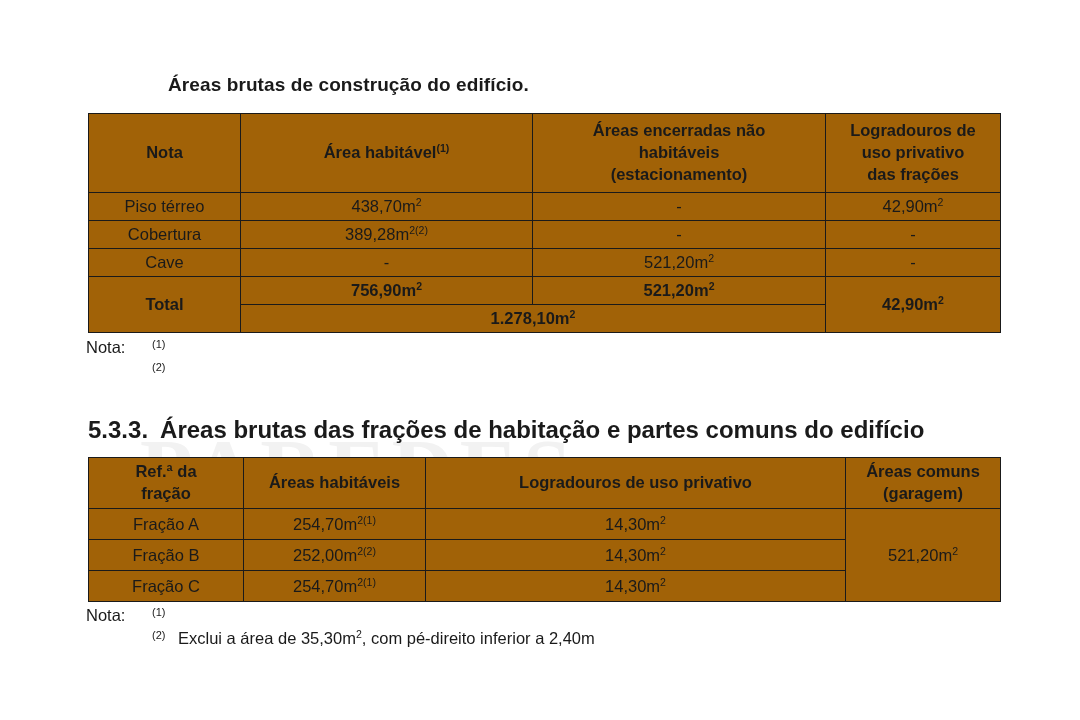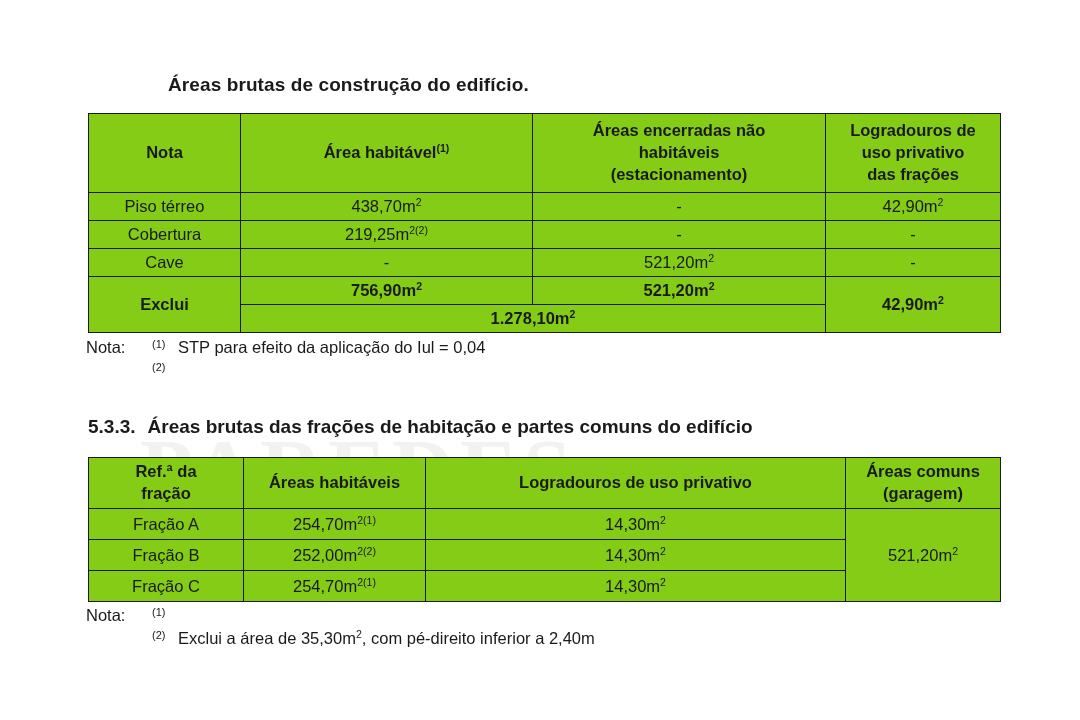--- a/index.html
+++ b/index.html
@@ -56,39 +56,39 @@
     top: 74px;
     font-size: 19px;
     font-weight: bold;
     letter-spacing: 0.1px;
   }
 
   .section-head {
     position: absolute;
     left: 88px;
     top: 416px;
-    font-size: 19px;
+    font-size: 24px;
     font-weight: bold;
   }
   .section-head .sec-num { margin-right: 12px; }
 
   
   table.doc-table {
     position: absolute;
     border-collapse: collapse;
     table-layout: fixed;
     background: transparent;
   }
   table.doc-table td {
     border: 1.6px solid #1a1a1a;
     padding: 0;
     font-size: 16.5px;
     text-align: center;
     vertical-align: middle;
-    background: #84cc16;
+    background: #a16207;
   }
   td.hdr {
     background: #dedede;
     font-weight: bold;
     line-height: 1.32;
     font-size: 16.5px;
     padding: 5px 4px;
   }
   td.rowlabel {
     text-align: left;
@@ -179,21 +179,21 @@
           <span>-</span><sup></sup>
         </td>
         <td class="val">
           <span>42,90m</span><sup>2</sup>
         </td>
       </tr>
 
       <tr>
         <td class="rowlabel">Cobertura</td>
         <td class="val">
-          <span>219,25m</span><sup>2</sup><sup>(2)</sup>
+          <span>389,28m</span><sup>2</sup><sup>(2)</sup>
         </td>
         <td class="val">
           <span>-</span><sup></sup>
         </td>
         <td class="val">
           <span>-</span><sup></sup>
         </td>
       </tr>
 
       <tr>
@@ -203,21 +203,21 @@
         </td>
         <td class="val">
           <span>521,20m</span><sup>2</sup>
         </td>
         <td class="val">
           <span>-</span><sup></sup>
         </td>
       </tr>
 
       <tr class="total-row">
-        <td class="strong" rowspan="2">Exclui</td>
+        <td class="strong" rowspan="2">Total</td>
         <td class="val strong">
           <span>756,90m</span><sup>2</sup>
         </td>
         <td class="val strong">
           <span>521,20m</span><sup>2</sup>
         </td>
         <td class="val strong" rowspan="2">
           <span>42,90m</span><sup>2</sup>
         </td>
       </tr>
@@ -226,21 +226,20 @@
           <span>1.278,10m</span><sup>2</sup>
         </td>
       </tr>
     </tbody>
   </table>
 
   <div class="note-block" id="note-table1">
     <div class="note-row">
       <span class="note-label">Nota:</span>
       <span class="note-marker">(1)</span>
-      <span class="note-text">STP para efeito da aplicação do Iul = 0,04</span>
     </div>
     <div class="note-row">
       <span class="note-label"></span>
       <span class="note-marker">(2)</span>
     </div>
   </div>
 
   <div class="section-head">
     <span class="sec-num">5.3.3.</span><span>Áreas brutas das frações de habitação e partes comuns do edifício</span>
   </div>

